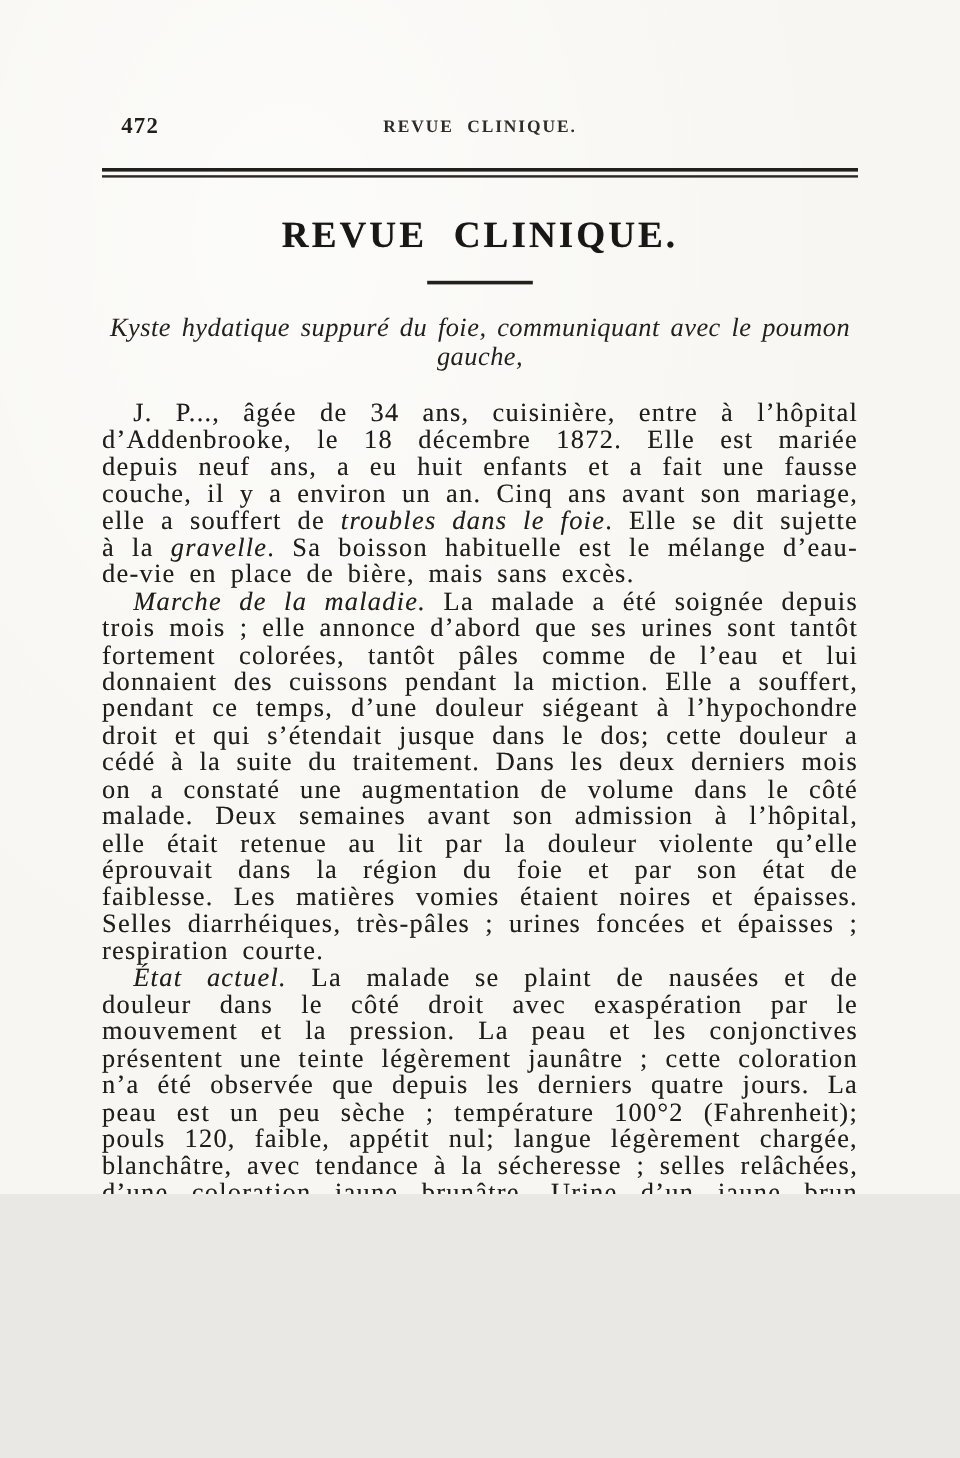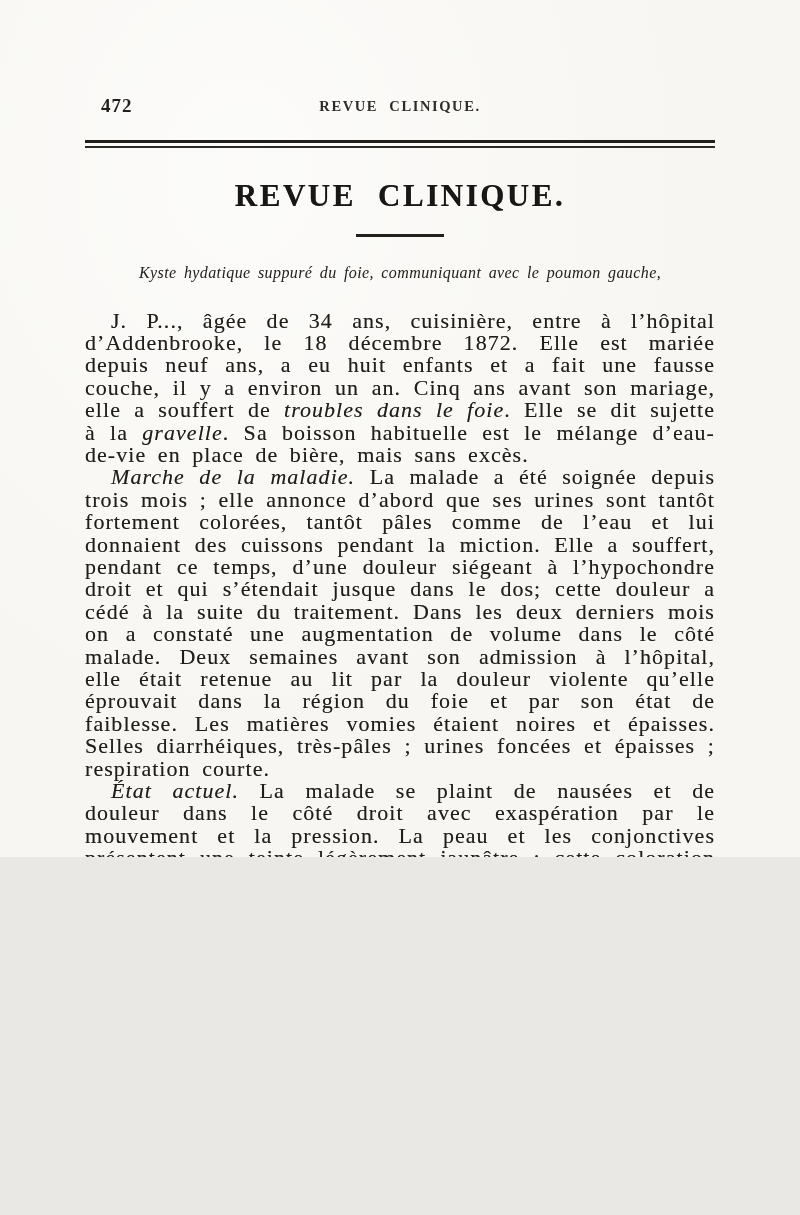--- a/index.html
+++ b/index.html
@@ -4,21 +4,21 @@
 <style>
   html, body {
     margin: 0;
     padding: 0;
     background: #e9e8e4;
     font-family: "Liberation Serif", serif;
   }
   .page {
     position: relative;
     width: 800px;
-    height: 857px;
+    height: 995px;
     margin: 0 auto;
     background:
       radial-gradient(ellipse at 30% 20%, rgba(255,255,255,0.6), rgba(255,255,255,0) 60%),
       #f7f6f2;
     color: #211f1c;
     overflow: hidden;
     box-sizing: border-box;
     padding-left: 31px;
   }
   .column {
@@ -83,21 +83,21 @@
     font-weight: bold;
     letter-spacing: 2.5px;
     word-spacing: 12px;
     color: #181715;
     text-shadow: 0 0 0.6px rgba(20,18,15,0.55);
   }
   
   .article-heading {
     margin-top: 24px;
     text-align: center;
-    font-size: 16px;
+    font-size: 22px;
     line-height: 23.5px;
     color: #23211e;
     font-family: Liberation Serif, serif;
   }
   .article-heading .line1 { font-style: italic; letter-spacing: 0.4px; word-spacing: 3px; }
   .article-heading .line2 { letter-spacing: 0.5px; word-spacing: 2px; }
   
   .body-text {
     margin-top: 25px;
     font-size: 22px;

